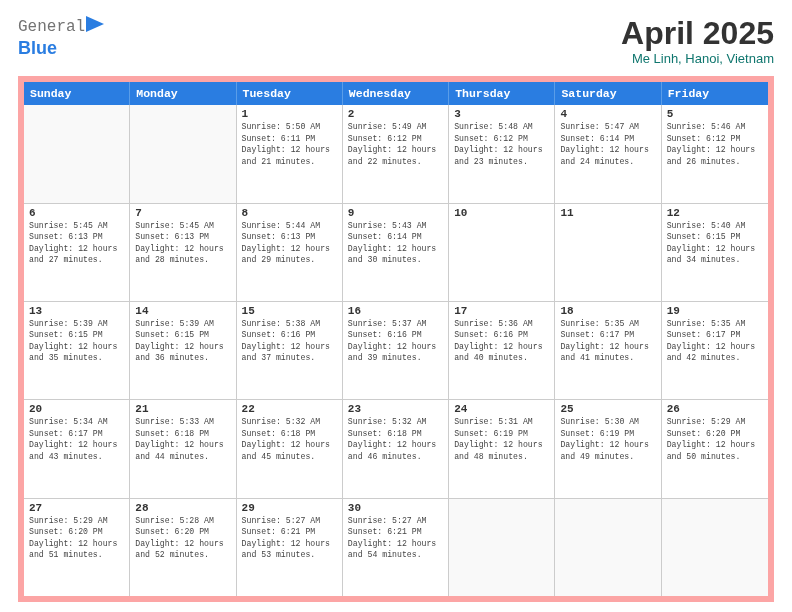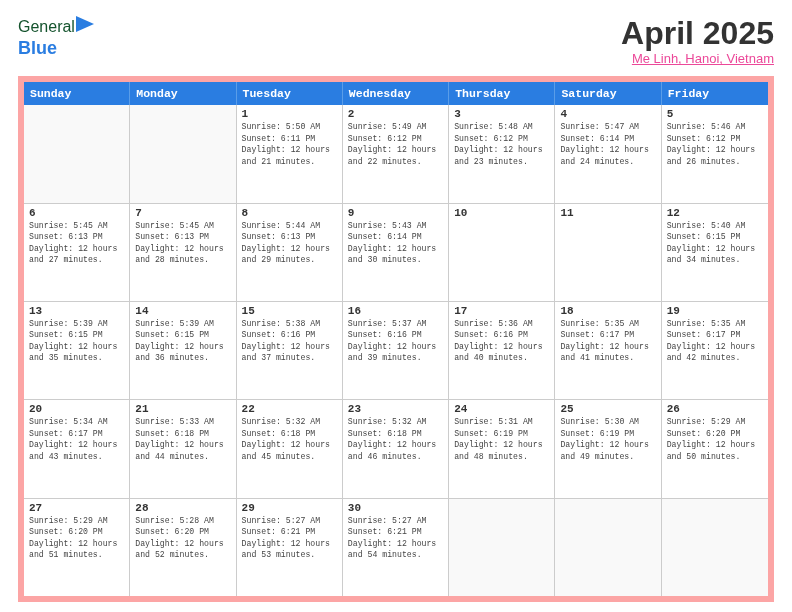--- a/index.html
+++ b/index.html
@@ -20,35 +20,34 @@
     .header {
       display: flex;
       justify-content: space-between;
       align-items: flex-start;
       margin-bottom: 10px;
     }
     .logo {
       display: flex;
       align-items: center;
     }
-    .logo-general { color: #14532d; }
+    .logo-general { color: #737373; font-family: Liberation Mono, monospace; }
     .logo-blue { color: #1a6fce; }
     .header-right {
       text-align: right;
     }
     .month-title {
       font-size: 32px;
       font-weight: bold;
       color: #333;
       line-height: 1.1;
     }
     .location {
       font-size: 13px;
-      color: #ec4899;
-      text-decoration: underline;
+      color: #0f766e;
     }
     .calendar {
       flex: 1;
       display: flex;
       flex-direction: column;
       border: 6px solid #fca5a5;
       font-family: Liberation Mono, monospace;
     }
     .cal-header-row {
       display: grid;

